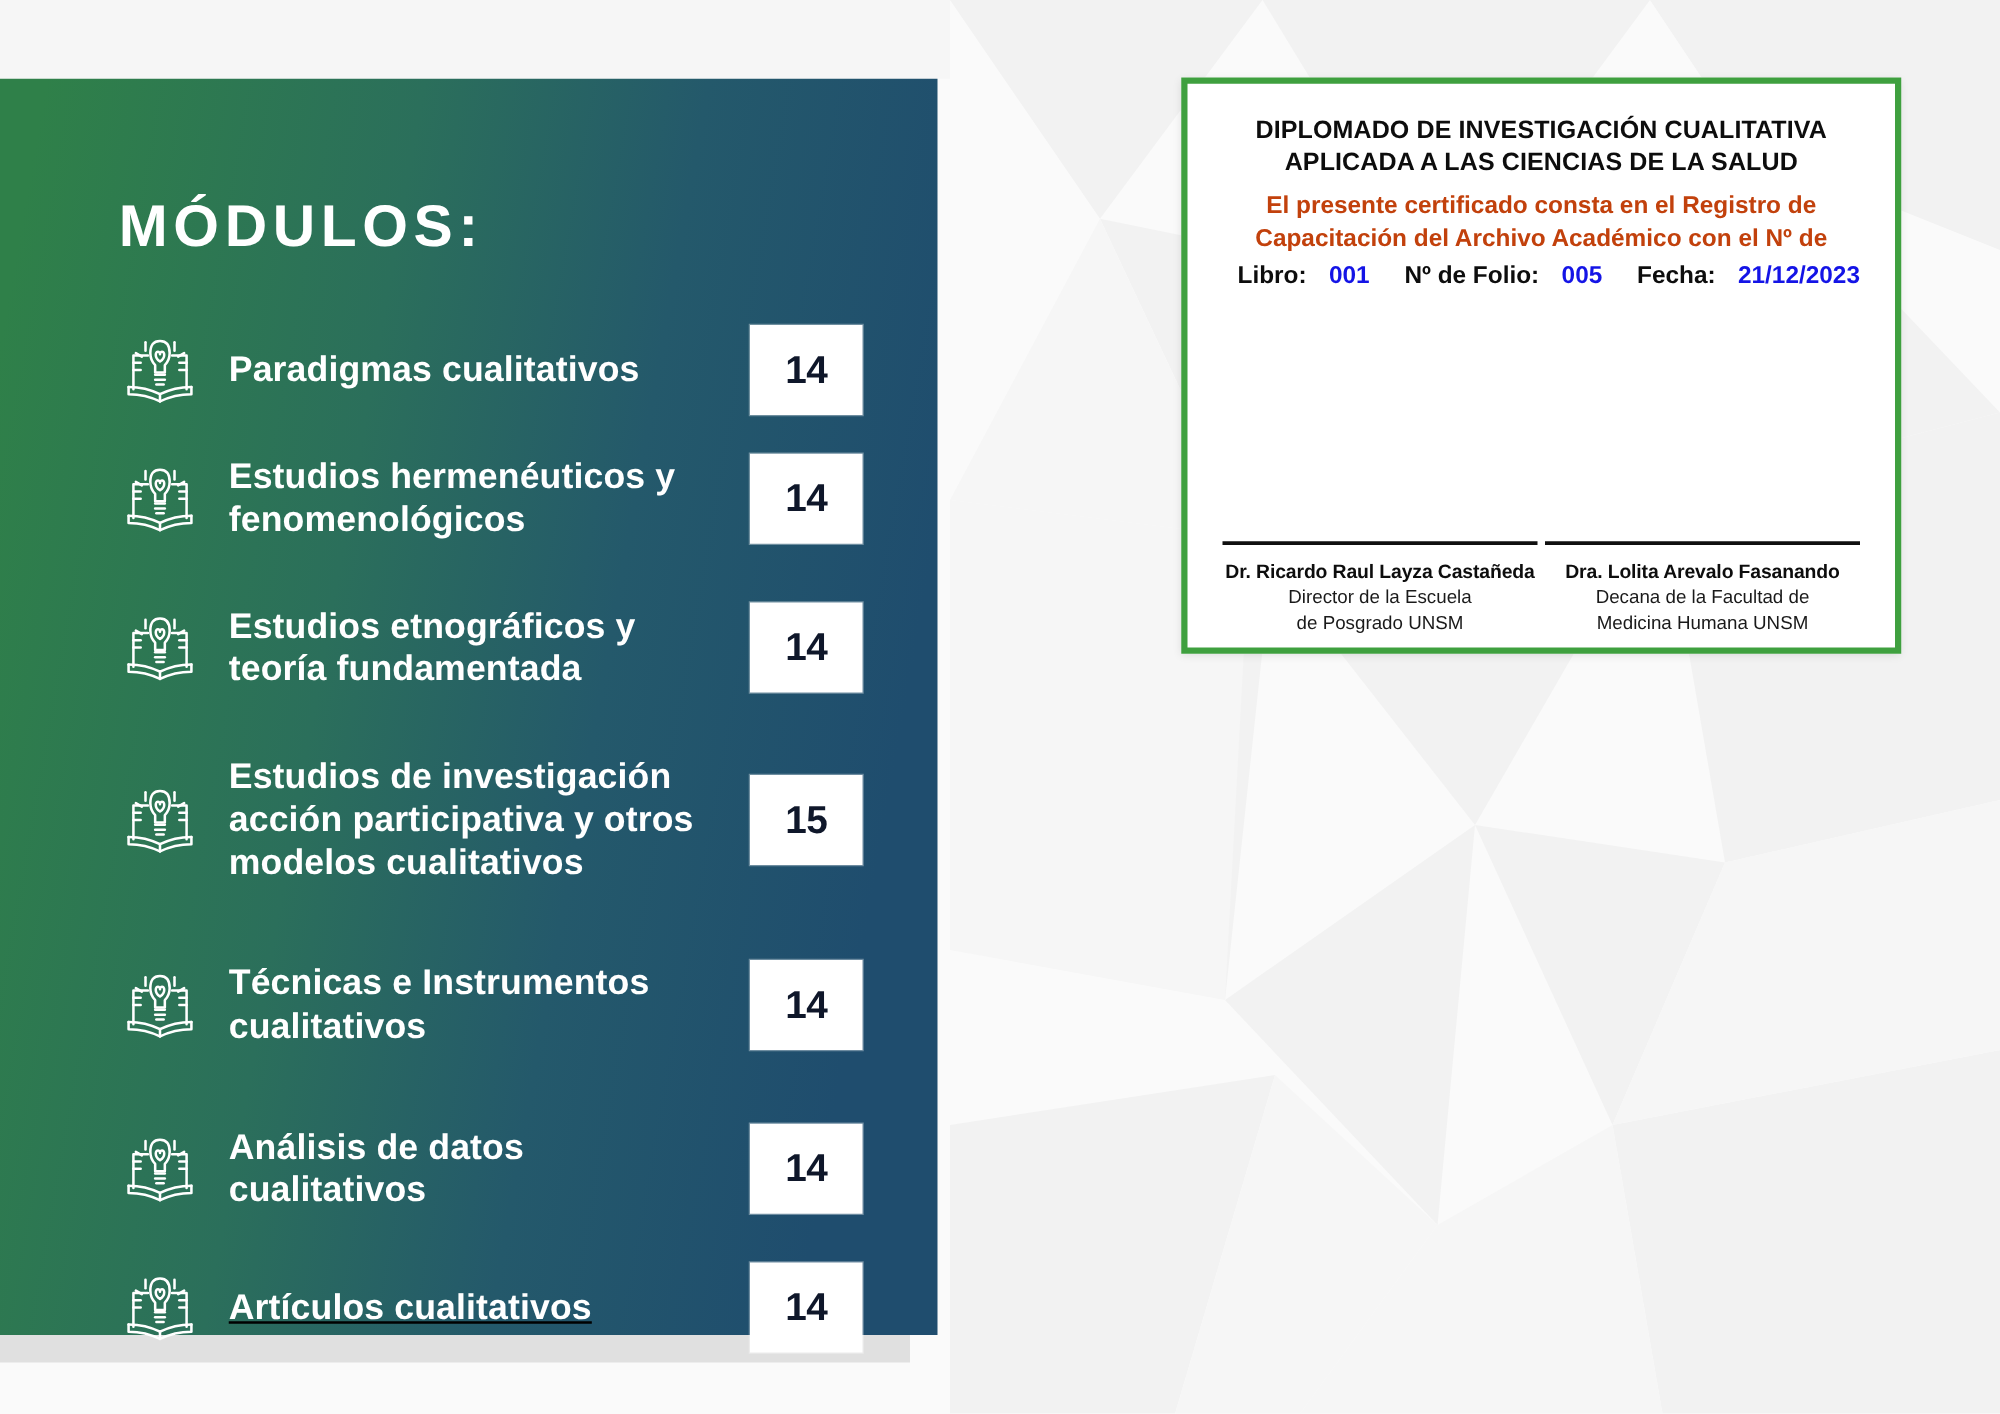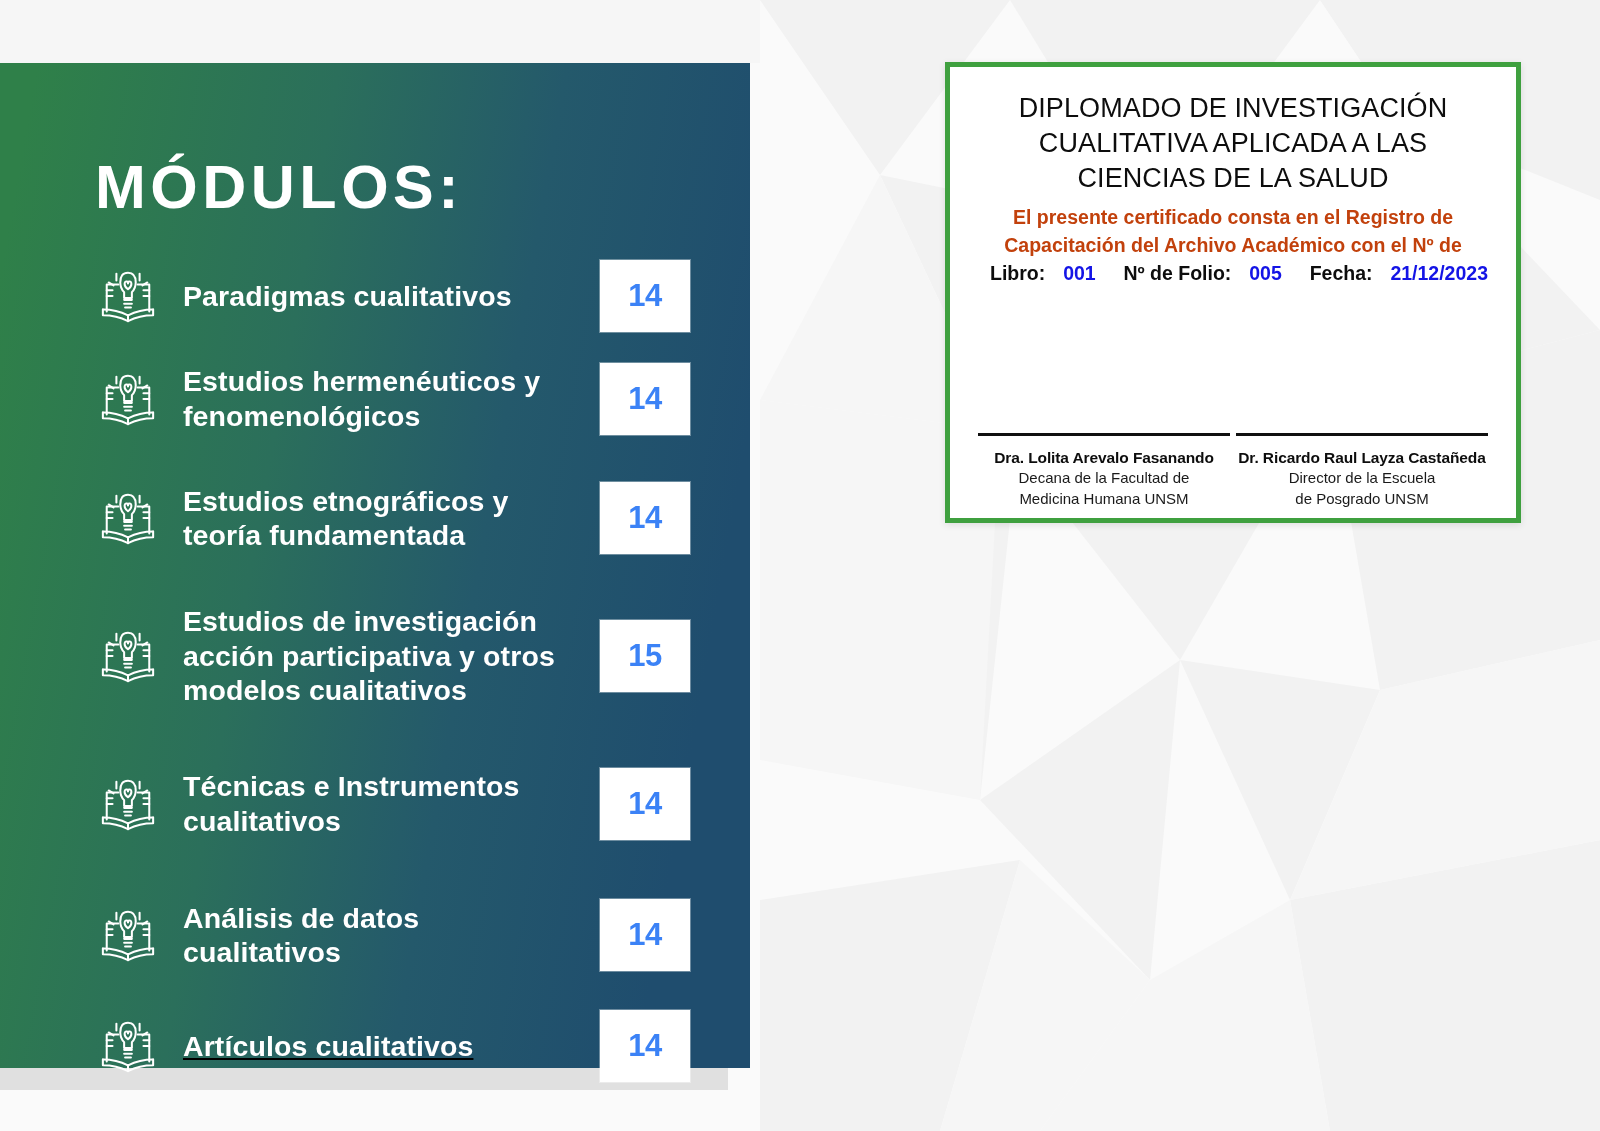--- a/index.html
+++ b/index.html
@@ -37,21 +37,21 @@
     position:absolute;
     left:0px; top:1068px;
     width:728px; height:22px;
     background:#e0e0e0;
   }
 
   #modules-title {
     position:absolute;
     left:115px; top:94px;
     color:#ffffff;
-    font-size:61px;
+    font-size:47px;
     font-weight:800;
     letter-spacing:4.5px;
     line-height:1;
   }
 
   #modules-list {
     position:absolute;
     left:20px; top:190px;
     width:674px;
   }
@@ -82,43 +82,43 @@
     padding-right:14px;
     max-width:410px;
   }
 
   .module-badge {
     position:absolute;
     right:40px;
     width:90px; height:72px;
     background:#ffffff;
     display:flex; align-items:center; justify-content:center;
-    color:#3b82f6;
+    color:#0f172a;
     font-size:31px;
     font-weight:800;
     letter-spacing:-0.5px;
     box-shadow:0 0 0 1px rgba(255,255,255,0.35);
   }
 
   
   #certificate-card {
     position:absolute;
     left:945px; top:62px;
     width:576px; height:461px;
     background:#ffffff;
     border:5px solid #3fa03f;
     box-shadow:0 2px 7px rgba(0,0,0,0.10);
     padding:24px 28px 0 28px;
   }
 
   #cert-title {
     text-align:center;
     color:#0d0d0d;
-    font-size:27px;
-    font-weight:400;
+    font-size:20px;
+    font-weight:700;
     line-height:1.30;
     letter-spacing:0.1px;
     padding:0 8px;
   }
 
   #cert-registry {
     margin-top:8px;
     text-align:center;
     color:#c2410c;
     font-size:19.5px;
@@ -421,28 +421,28 @@
       <span class="num-gap-lg"></span>
       <span class="num-label">Fecha:</span>
       <span class="num-gap-sm"></span>
       <span class="num-value">21/12/2023</span>
     </div>
 
     <div id="signature-block">
 
       <div class="signature">
         <div class="sig-rule"></div>
+        <div class="sig-name">Dr. Ricardo Raul Layza Castañeda</div>
+        <div class="sig-role">Director de la Escuela</div>
+        <div class="sig-role">de Posgrado UNSM</div>
+      </div>
+
+      <div class="signature">
+        <div class="sig-rule"></div>
         <div class="sig-name">Dra. Lolita Arevalo Fasanando</div>
         <div class="sig-role">Decana de la Facultad de</div>
         <div class="sig-role">Medicina Humana UNSM</div>
       </div>
 
-      <div class="signature">
-        <div class="sig-rule"></div>
-        <div class="sig-name">Dr. Ricardo Raul Layza Castañeda</div>
-        <div class="sig-role">Director de la Escuela</div>
-        <div class="sig-role">de Posgrado UNSM</div>
-      </div>
-
     </div>
   </section>
 
 </div>
 
 </body></html>

